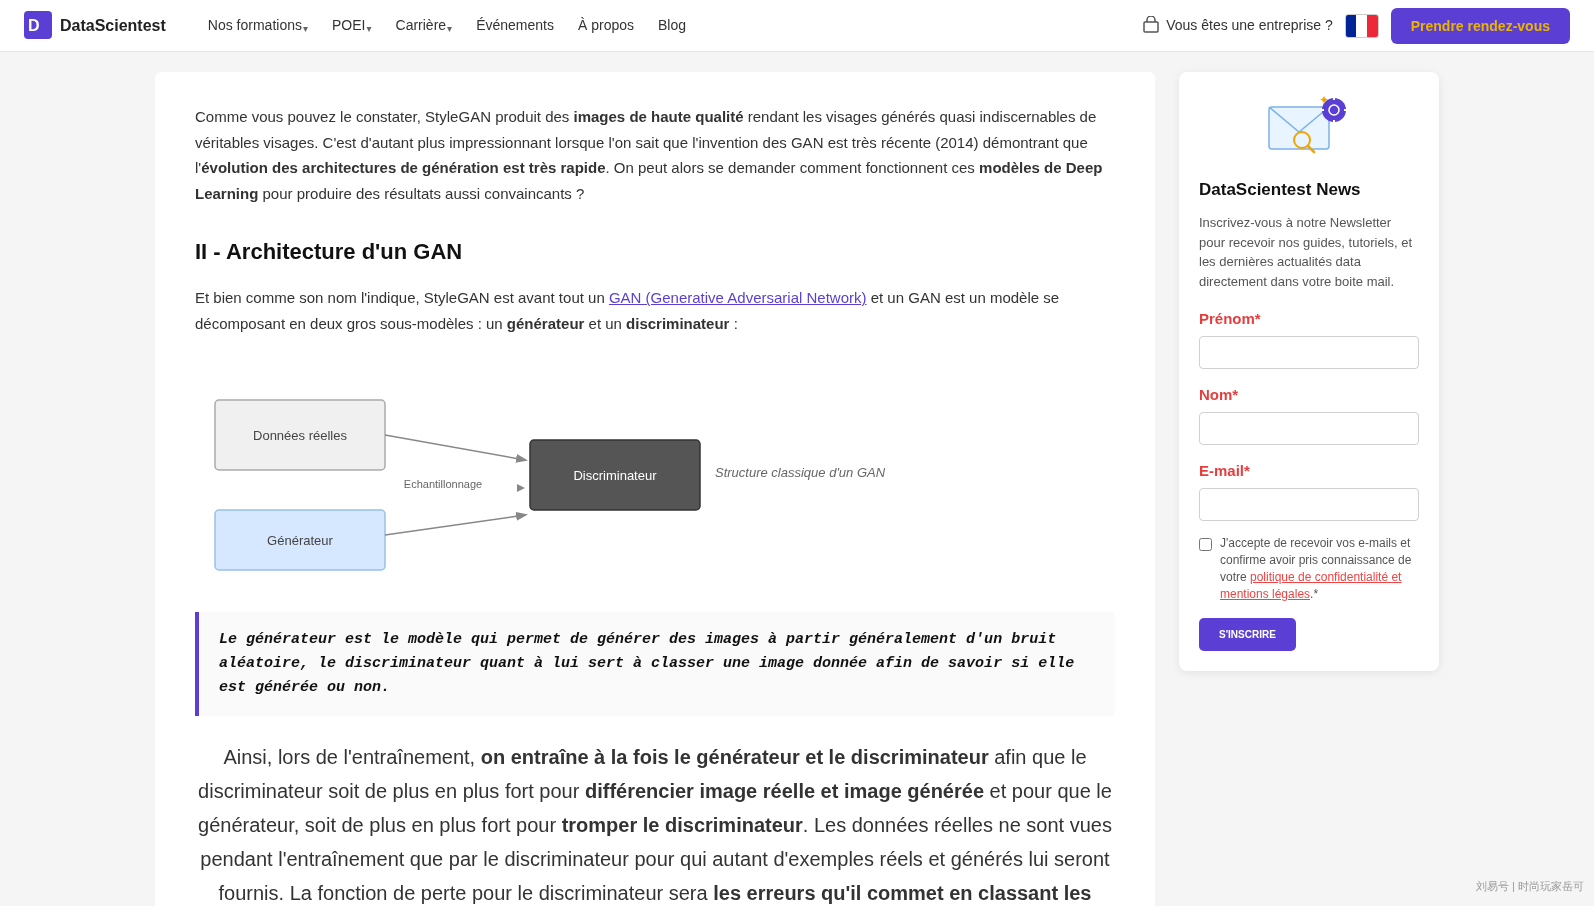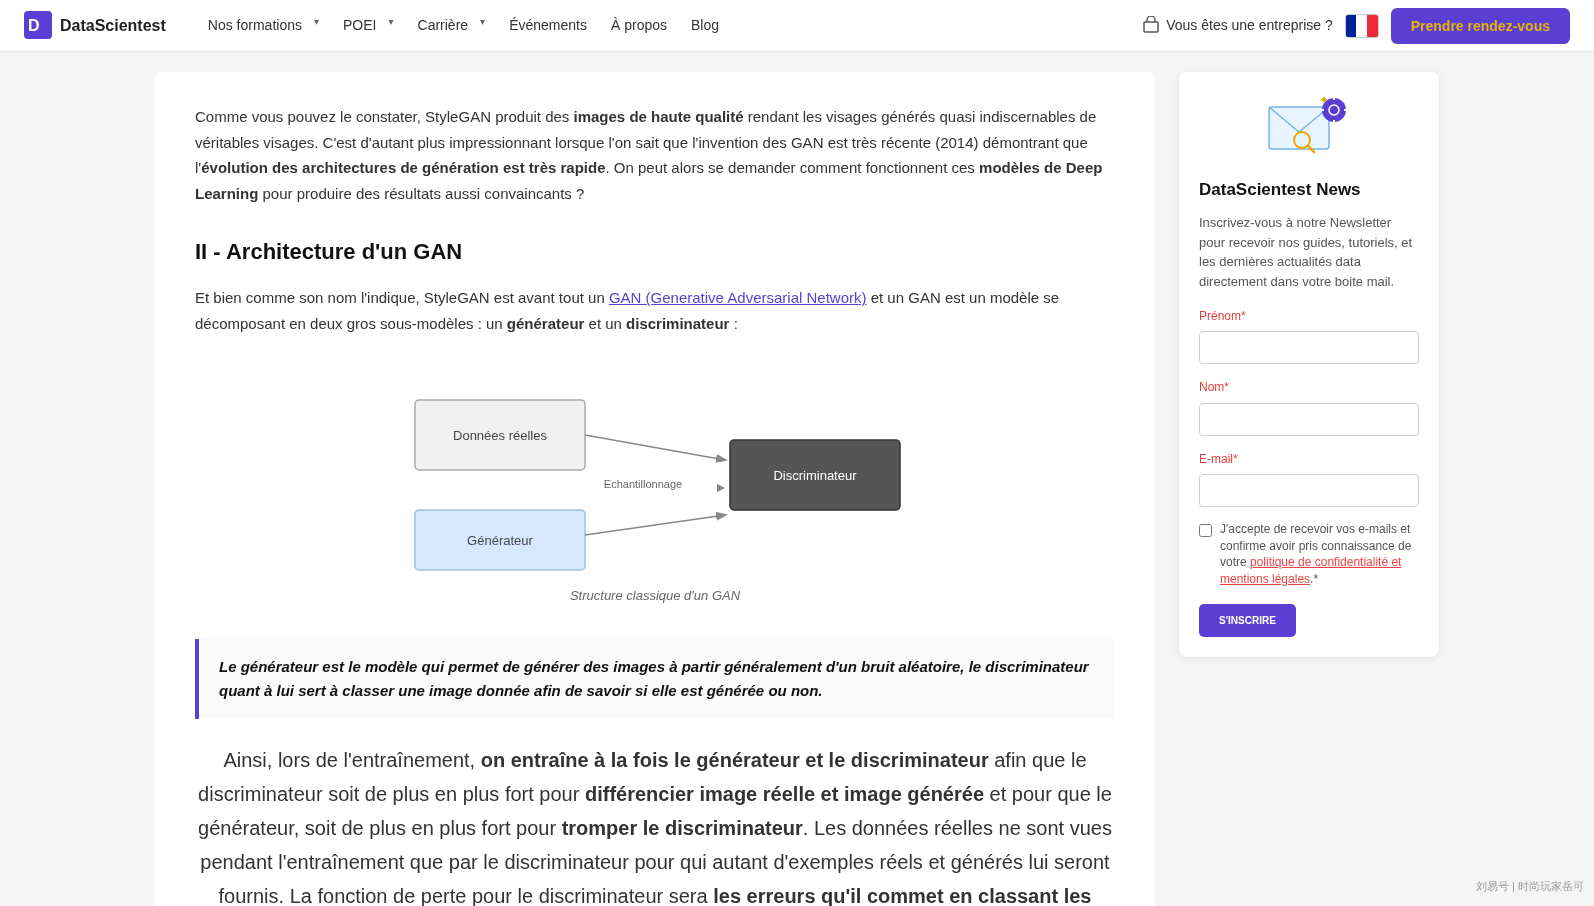--- a/index.html
+++ b/index.html
@@ -9,21 +9,21 @@
     .navbar {
       position: fixed; top: 0; left: 0; right: 0; z-index: 100;
       background: #fff; border-bottom: 1px solid #e5e5e5;
       height: 52px; display: flex; align-items: center; padding: 0 24px;
       justify-content: space-between;
     }
     .navbar-left { display: flex; align-items: center; gap: 32px; }
     .logo { display: flex; align-items: center; gap: 8px; font-weight: 700; font-size: 16px; color: #222; text-decoration: none; }
     .logo-icon { width: 28px; height: 28px; }
     .nav-links { display: flex; align-items: center; gap: 4px; }
-    .nav-item { display: flex; align-items: flex-start; gap: 12px; padding: 6px 10px; font-size: 14px; color: #333; cursor: pointer; border-radius: 4px; white-space: nowrap; }
+    .nav-item { display: flex; align-items: flex-end; gap: 1px; padding: 6px 10px; font-size: 14px; color: #333; cursor: pointer; border-radius: 4px; white-space: nowrap; }
     .nav-item .chevron { font-size: 10px; color: #666; }
     .navbar-right { display: flex; align-items: center; gap: 12px; }
     .enterprise-link { display: flex; align-items: center; gap: 6px; font-size: 14px; color: #333; cursor: pointer; }
     .flag-btn { width: 34px; height: 24px; border-radius: 3px; overflow: hidden; cursor: pointer; border: 1px solid #ccc; display: flex; }
     .flag-blue { background: #002395; flex: 1; }
     .flag-white { background: #fff; flex: 1; }
     .flag-red { background: #ED2939; flex: 1; }
     .cta-btn {
       background: #5b3fd4; color: #eab308; border: none; padding: 10px 20px;
       border-radius: 6px; font-size: 14px; font-weight: 600; cursor: pointer;
@@ -39,43 +39,43 @@
     .intro-text { font-size: 15px; color: #333; line-height: 1.7; margin-bottom: 28px; }
     .intro-text strong { font-weight: 700; }
 
     .section-title { font-size: 22px; font-weight: 700; color: #111; margin: 0 0 16px 0; }
 
     .section-text { font-size: 15px; color: #333; line-height: 1.7; margin-bottom: 20px; }
     .section-text strong { font-weight: 700; }
     .section-text a { color: #5b3fd4; text-decoration: underline; }
 
     
-    .diagram-container { display: flex; flex-direction: column; align-items: center; margin: 24px 0 32px 0; }
+    .diagram-container { display: flex; flex-direction: row; align-items: center; margin: 24px 0 32px 0; }
     .diagram-svg { width: 520px; height: 220px; }
     .diagram-caption { font-size: 13px; color: #666; font-style: italic; margin-top: 6px; }
 
     
     .highlight-quote {
       font-size: 15px; font-style: italic; font-weight: 700; color: #111;
       border-left: 4px solid #5b3fd4; padding: 16px 20px; margin: 24px 0;
-      background: #fafafa; border-radius: 0 4px 4px 0;
+      background: #fafafa; border-radius: 0 4px 4px 0; font-family: Liberation Mono, monospace;
     }
 
     .bottom-text { font-size: 20px; color: #333; line-height: 1.7; margin-bottom: 16px; text-align: center; }
     .bottom-text strong { font-weight: 700; }
 
     
     .news-card {
       background: #fff; border-radius: 8px; padding: 20px; box-shadow: 0 2px 10px rgba(0,0,0,0.08);
     }
     .news-card-header { display: flex; justify-content: center; margin-bottom: 14px; }
     .news-title { font-size: 17px; font-weight: 700; color: #111; margin-bottom: 10px; }
     .news-desc { font-size: 13px; color: #555; line-height: 1.5; margin-bottom: 16px; }
     .form-group { margin-bottom: 14px; }
-    .form-label { font-size: 12px; color: #333; font-weight: 400; margin-bottom: 5px; display: block; }
+    .form-label { font-size: 15px; color: #333; font-weight: 700; margin-bottom: 5px; display: block; }
     .form-label span { color: #e53e3e; }
     .form-input {
       width: 100%; border: 1px solid #d0d0d0; border-radius: 4px;
       padding: 8px 10px; font-size: 13px; color: #333; outline: none;
       background: #fff;
     }
     .checkbox-row { display: flex; align-items: flex-start; gap: 8px; margin-bottom: 16px; }
     .checkbox-row input[type=checkbox] { margin-top: 3px; flex-shrink: 0; }
     .checkbox-label { font-size: 12px; color: #555; line-height: 1.4; }
     .checkbox-label a { color: #ef4444; }

